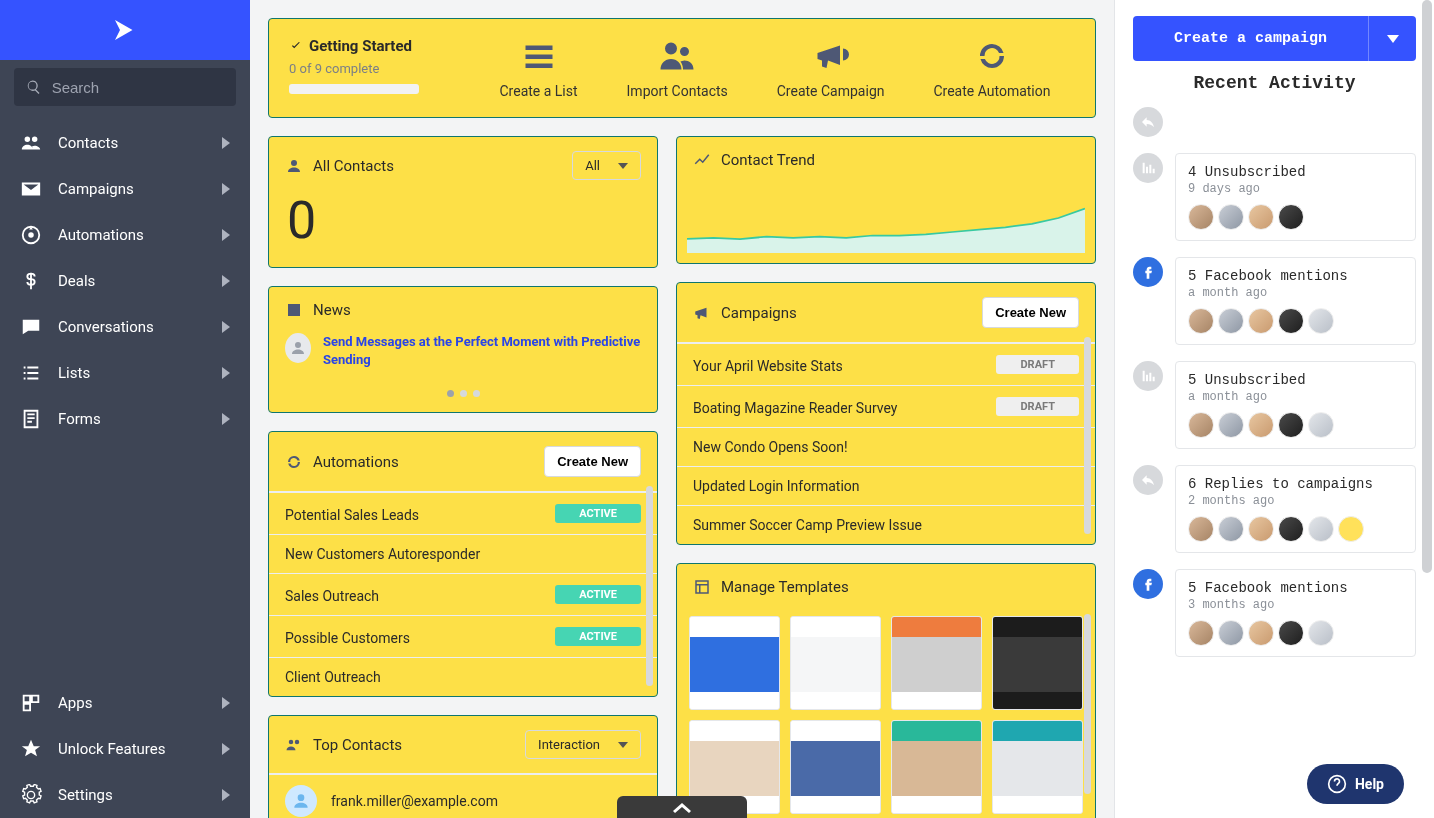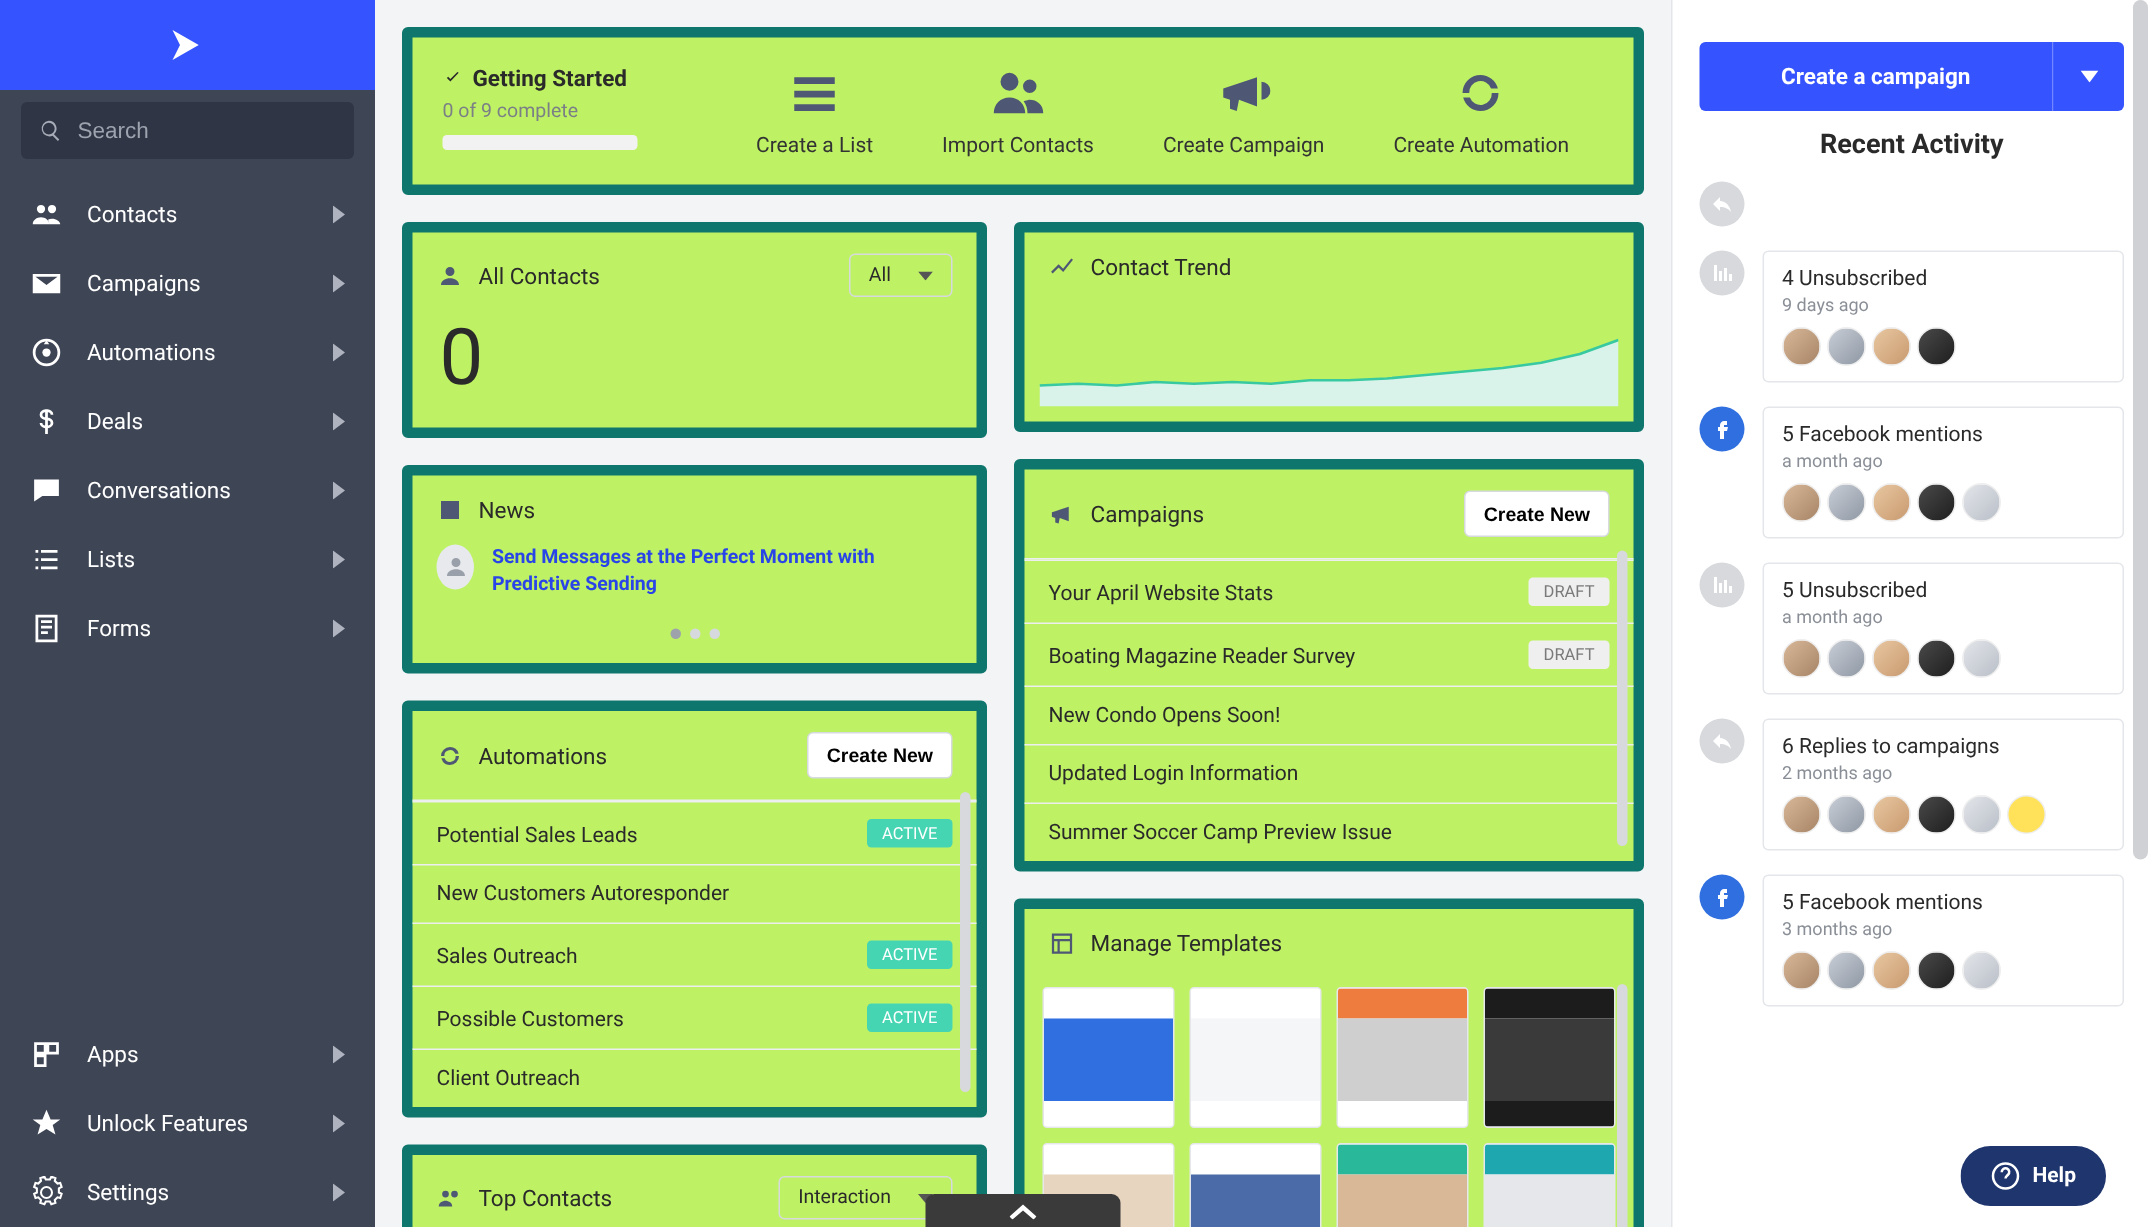--- a/index.html
+++ b/index.html
@@ -21,21 +21,21 @@
   .nav-item .label { flex: 1; }
   .nav-item .chev { width: 8px; height: 12px; fill: #aeb3bf; }
   .nav-bottom { }
   .nav-user { display: flex; align-items: center; padding: 14px 18px; }
   .avatar { width: 36px; height: 36px; border-radius: 50%; background: #1c91e2; margin-right: 12px; position: relative; display:flex; align-items:center; justify-content:center; }
   .avatar svg { width: 22px; height:22px; fill:#fff; }
   .star-unlock { fill: #21d2b9; }
 
   
   .main { flex: 1; overflow-y: auto; padding: 18px; display: flex; gap: 18px; flex-wrap: wrap; align-content: flex-start; position:relative; }
-  .card { background: #bef264; border: 7px solid #0f766e; border-radius: 4px; gap: 31px; }
+  .card { background: #fde047; border: 1px solid #0f766e; border-radius: 4px; gap: 31px; }
   .getting-started { width: 100%; padding: 18px 20px; display: flex; align-items:flex-start; }
   .gs-left { width: 155px; }
   .gs-title { font-weight: 700; font-size: 15px; display:flex; align-items:center; gap:6px;}
   .gs-sub { color: #7b7f86; font-size: 13px; margin-top: 6px; }
   .gs-bar { height: 10px; background: #f2f2f3; border-radius: 3px; margin-top: 8px; width: 130px; }
   .gs-actions { flex:1; display:flex; justify-content: space-around; }
   .gs-action { text-align:center; cursor:pointer; }
   .gs-action .gs-icon { height: 38px; margin-bottom:8px; display:flex; align-items:center; justify-content:center; }
   .gs-action .gs-icon svg { width:36px; height:36px; fill:#4e5875; }
   .gs-action .gs-label { font-size: 14px; color:#333; }
@@ -59,38 +59,38 @@
 
   .news-body { padding: 0 16px 16px 16px; display:flex; gap:12px; }
   .news-avatar { width:30px; height:30px; border-radius:50%; background:#e7e9ec; display:flex; align-items:center; justify-content:center;}
   .news-avatar svg{width:18px;height:18px;fill:#9aa0aa;}
   .news-link { color:#2945e8; font-weight:700; font-size:13px; line-height:1.35;}
   .dots { text-align:center; padding:0 0 12px 0;}
   .dots span{ display:inline-block; width:7px; height:7px; border-radius:50%; background:#d6d9dd; margin:0 3px;}
   .dots span.active{ background:#9da2ab;}
 
   .list-row { display:flex; align-items:flex-end; justify-content:space-between; padding:11px 16px; border-top:1px solid #eceef0; font-size:14px;}
-  .badge { font-size:11px; font-weight:400; padding:3px 10px; border-radius:3px; }
+  .badge { font-size:11px; font-weight:700; padding:3px 24px; border-radius:3px; }
   .badge.active { background:#46d5b3; color:#fff;}
   .badge.draft { background:#efefef; color:#7a7a7a;}
   .scroll-hint { position:absolute; right:4px; top:54px; bottom:10px; width:7px; background:#d7d9dc; border-radius:4px; }
   .panel-rel { position:relative; }
 
   .templates-grid { padding: 6px 12px 12px 12px; display:grid; grid-template-columns: repeat(4, 1fr); gap:10px; position:relative;}
   .tpl { height:94px; border:1px solid #e5e7ea; border-radius:3px; background:#f9fafb; display:flex; flex-direction:column; overflow:hidden;}
   .tpl .tpl-top { height:22%; }
   .tpl .tpl-mid { flex:1; }
   .tpl .tpl-bot { height:18%; }
 
   .top-contacts .contact-row { display:flex; align-items:center; gap:14px; padding:10px 16px; border-top:1px solid #eceef0;}
   .contact-avatar { width:32px;height:32px;border-radius:50%;background:#cfe9ff; display:flex; align-items:center;justify-content:center;}
   .contact-avatar svg{width:20px;height:20px;fill:#6bb6ee;}
 
   
-  .rightcol { width: 320px; background:#fff; border-left:1px solid #e3e5e8; padding: 28px 18px; overflow-y:auto; position:relative;}
+  .rightcol { width: 320px; background:#fff; border-left:1px solid #e3e5e8; padding: 16px 18px; overflow-y:auto; position:relative;font-family:Liberation Mono, monospace;}
   .cta-row { display:flex; gap:0; margin-bottom:12px;}
   .cta { background:#3553ff; color:#fff; font-weight:700; border-radius:4px 0 0 4px; flex:1; text-align:center; padding:14px 10px; font-size:15px; cursor:pointer;}
   .cta-drop { background:#3553ff; border-left:1px solid rgba(255,255,255,0.3); border-radius:0 4px 4px 0; width:48px; display:flex; align-items:center; justify-content:center; cursor:pointer;}
   .cta-drop svg{width:12px;height:8px;fill:#fff;}
   .ra-title { text-align:center; font-weight:700; font-size:18px; margin: 6px 0 14px 0;}
   .activity-item { display:flex; gap:12px; margin-bottom:16px; }
   .act-icon { width:30px;height:30px;border-radius:50%; background:#d7d9dc; display:flex; align-items:center; justify-content:center; flex-shrink:0;}
   .act-icon.fb { background:#2f6fe0;}
   .act-icon svg{width:16px;height:16px;fill:#fff;}
   .act-card { flex:1; border:1px solid #e4e6e9; border-radius:4px; padding:10px 12px;}

